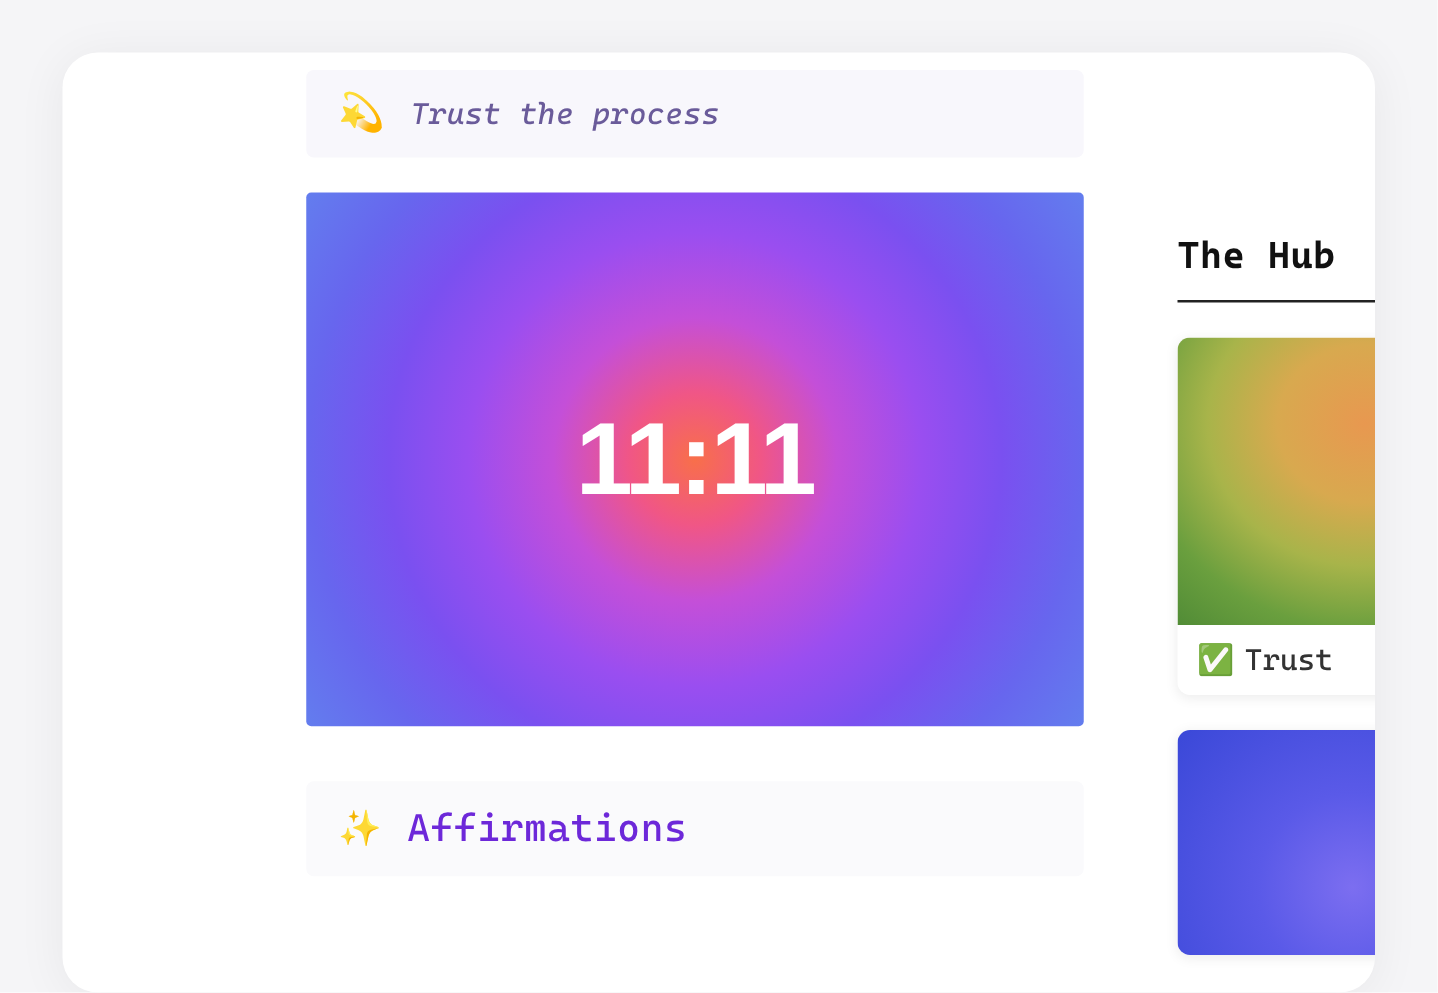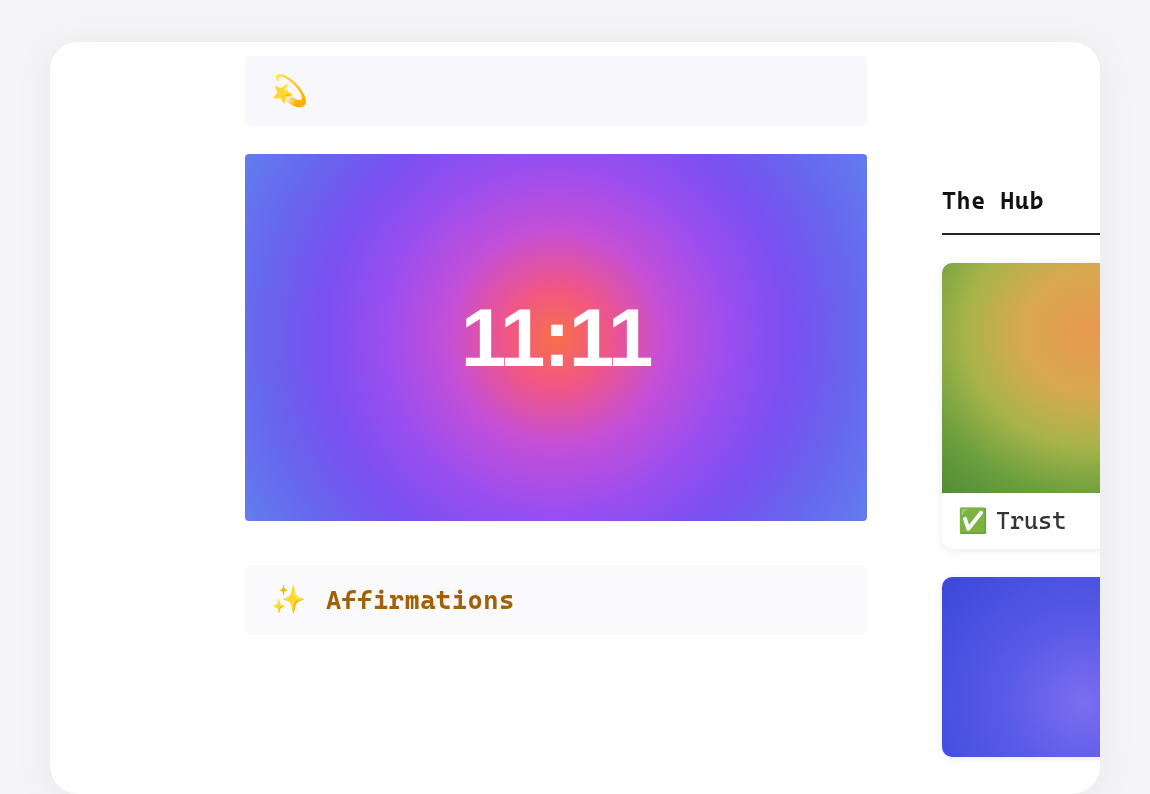--- a/index.html
+++ b/index.html
@@ -65,21 +65,21 @@
     .quote-text {
       font-style: italic;
       color: #6a5b9a;
       font-size: 24px;
       font-weight: 500;
       letter-spacing: 0.5px;
     }
 
     .hero-image {
       width: 100%;
-      height: 367px;
+      height: 427px;
       border-radius: 4px;
       background: radial-gradient(circle at 50% 50%, #f86f4a 0%, #f05686 14%, #c44fd8 30%, #9a4ef0 48%, #7a50f0 65%, #6766ee 82%, #637dee 100%);
       display: flex;
       align-items: center;
       justify-content: center;
       margin-bottom: 44px;
     }
 
     .hero-text {
       color: #ffffff;
@@ -97,29 +97,29 @@
       align-items: center;
       gap: 20px;
     }
 
     .section-icon {
       font-size: 28px;
       line-height: 1;
     }
 
     .section-title {
-      color: #a16207;
-      font-size: 26px;
-      font-weight: 700;
+      color: #6d28d9;
+      font-size: 31px;
+      font-weight: 400;
       letter-spacing: 0.5px;
     }
 
     .hub-title {
       color: #111;
-      font-size: 24px;
+      font-size: 30px;
       font-weight: 700;
       letter-spacing: 0.5px;
       padding-bottom: 18px;
       border-bottom: 2px solid #222;
       margin-bottom: 28px;
     }
 
     .card {
       background: #ffffff;
       border-radius: 10px;
@@ -160,20 +160,21 @@
 </head>
 <body>
 
 <div class="window">
   <div class="left-gap"></div>
 
   <div class="main-col">
 
     <div class="quote-block">
       <span class="quote-icon">💫</span>
+      <span class="quote-text">Trust the process</span>
     </div>
 
     <div class="hero-image">
       <span class="hero-text">11:11</span>
     </div>
 
     <div class="section-block">
       <span class="section-icon">✨</span>
       <span class="section-title">Affirmations</span>
     </div>

